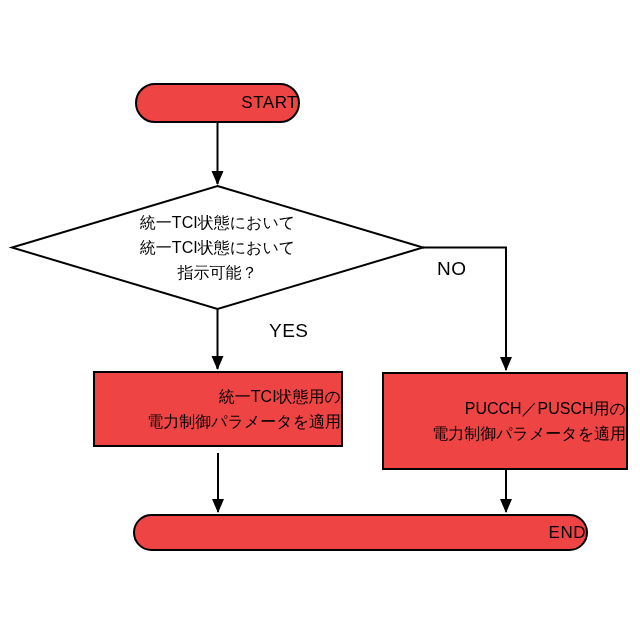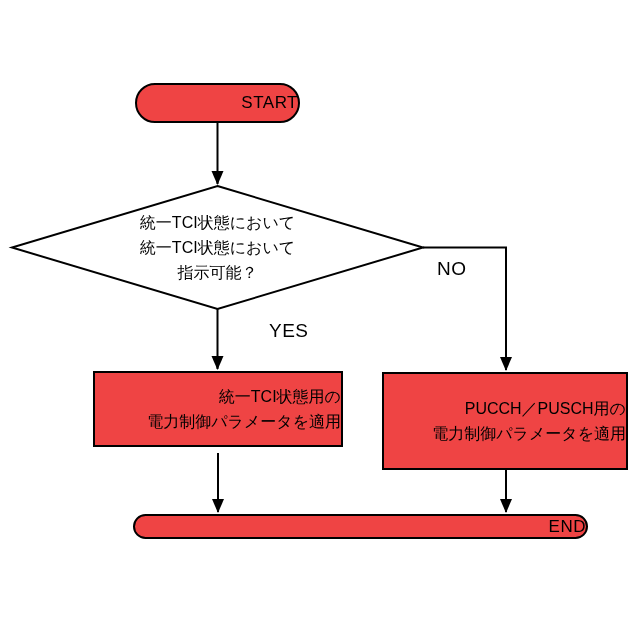--- a/index.html
+++ b/index.html
@@ -42,21 +42,21 @@
     left: 135px;
     top: 83px;
     width: 165px;
     height: 40px;
     border-radius: 20px;
   }
   #end-node {
     left: 133px;
     top: 514px;
     width: 455px;
-    height: 25px;
+    height: 37px;
     border-radius: 22px;
   }
   #process-left {
     left: 93px;
     top: 371px;
     width: 250px;
     height: 76px;
   }
   #process-right {
     left: 382px;

